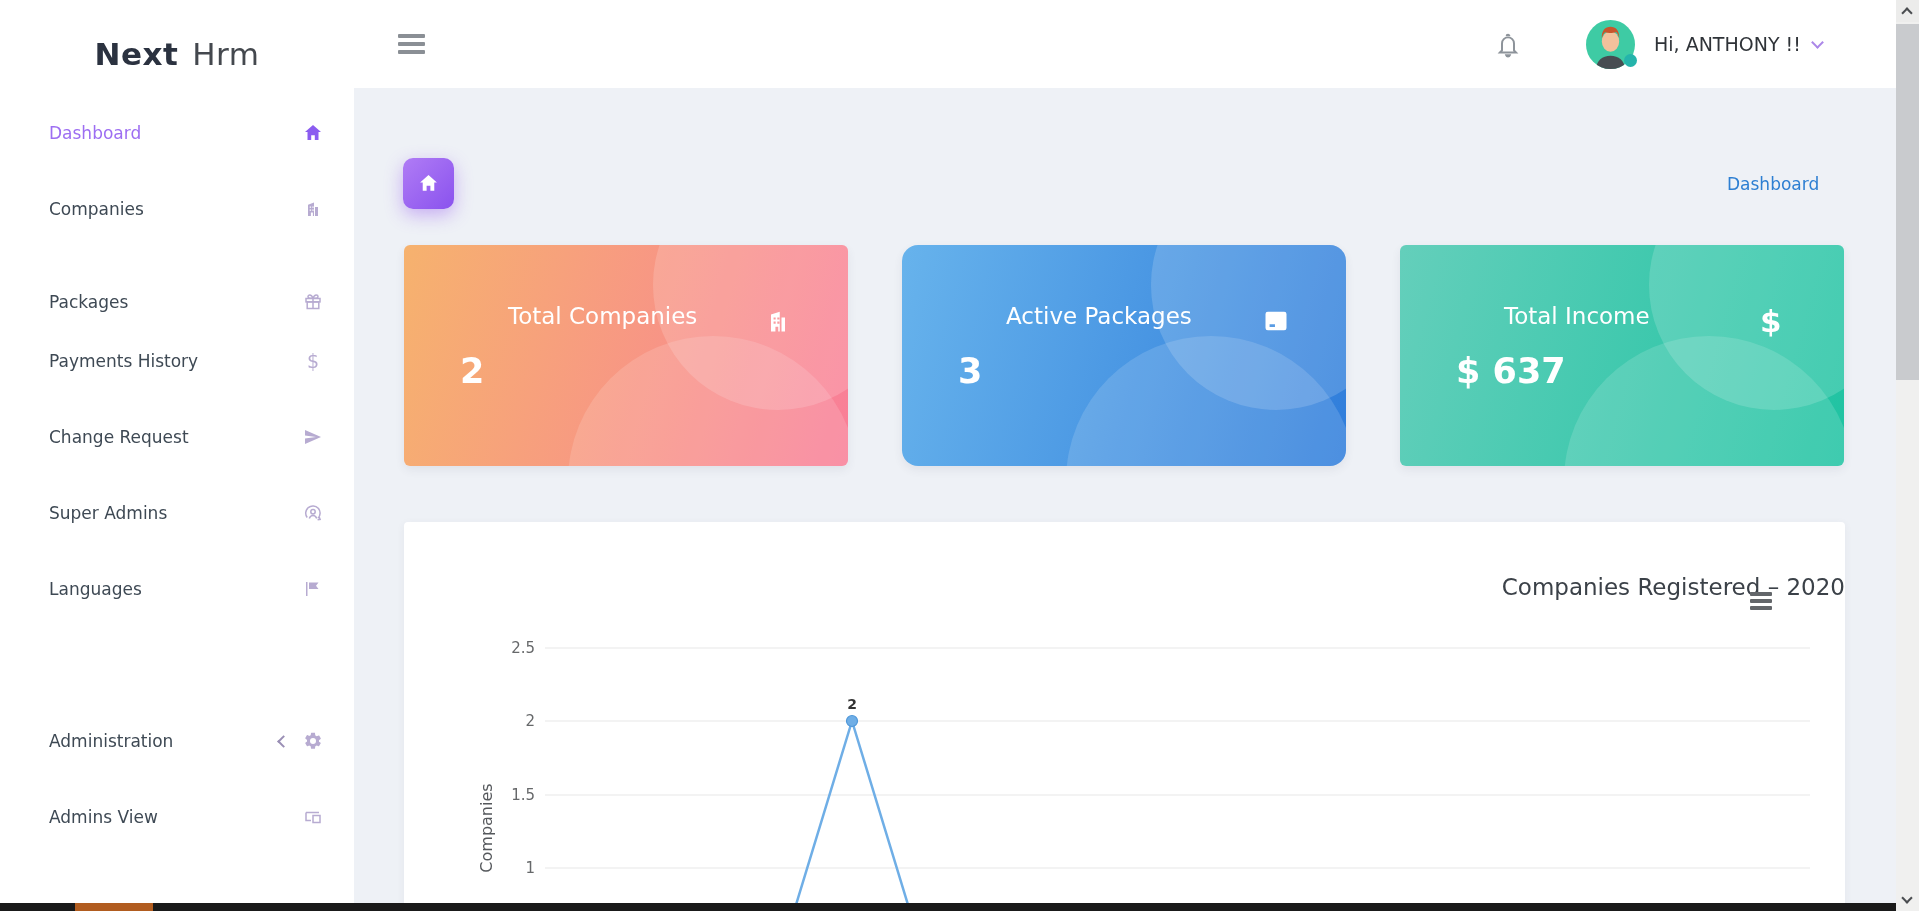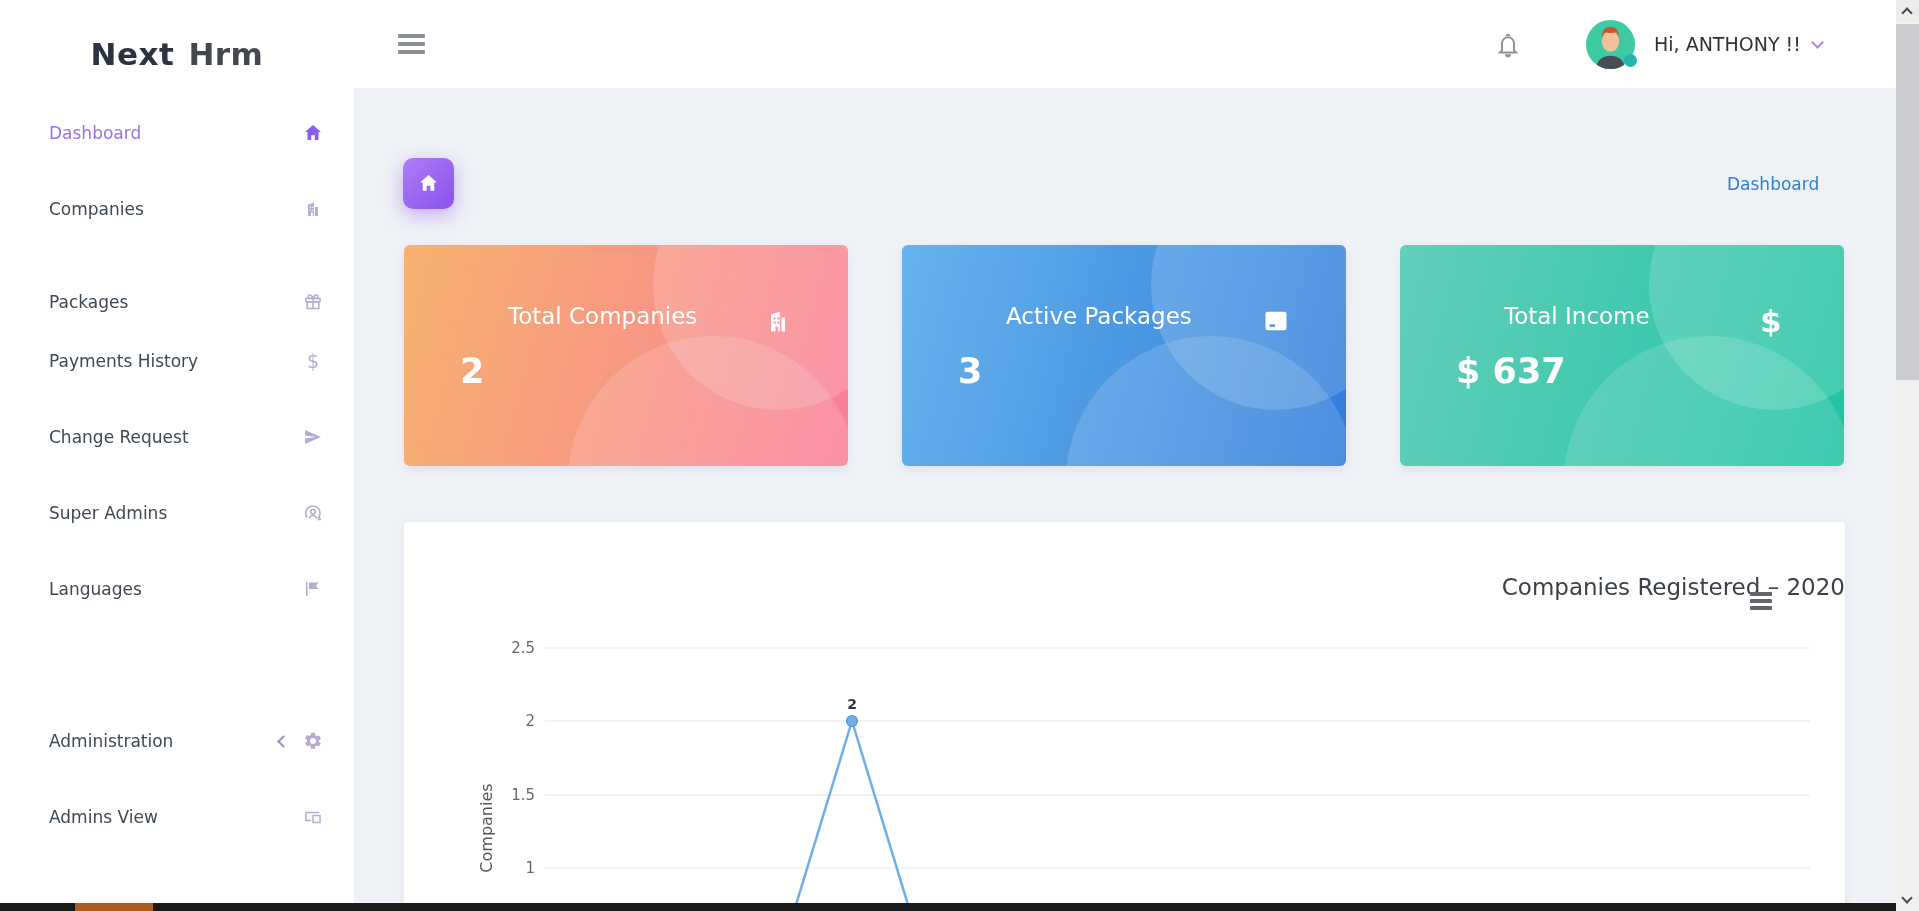--- a/index.html
+++ b/index.html
@@ -4,21 +4,21 @@
 <style>
   * { margin:0; padding:0; box-sizing:border-box; }
   html,body { background:#fff; }
   body { font-family:"DejaVu Sans","Liberation Sans",sans-serif; }
   .screen { position:relative; width:1919px; height:911px; overflow:hidden; background:#fff; }
 
   
   .sidebar { position:absolute; left:0; top:0; width:354px; height:903px; background:#fff; z-index:3; }
   .logo { position:absolute; top:36px; left:0; width:100%; text-align:center; font-size:31px; letter-spacing:.5px; cursor:pointer; }
   .logo .bold { font-weight:700; color:#2b3240; }
-  .logo .light { font-weight:700; color:#44484e; margin-left:14px; }
+  .logo .light { font-weight:400; color:#44484e; margin-left:14px; }
   .nav-item { position:absolute; left:0; width:100%; height:46px; display:flex; align-items:center;
               padding:0 30px 0 49px; cursor:pointer; color:#3e4954; font-size:17px; }
   .nav-item .label { flex:1; }
   .nav-item .nav-icon { width:22px; height:22px; color:#b7abd1; flex:0 0 auto; display:flex; align-items:center; justify-content:center; }
   .nav-item.active { color:#9d6ef2; }
   .nav-item.active .nav-icon { color:#8b5cf0; }
   .sub-chevron { width:9px; height:9px; border-left:2px solid #9a8fb5; border-bottom:2px solid #9a8fb5;
                  transform:rotate(45deg); margin-right:14px; }
 
   
@@ -225,21 +225,21 @@
       <div class="deco2"></div>
       <div class="title">Total Companies</div>
       <div class="value">2</div>
       <div class="card-icon">
         <svg width="28" height="28" viewBox="0 0 24 24">
             <path fill="#fff" fill-rule="evenodd" d="M6 21V6.5 L13.5 4 V21 H6 Z M8.2 9 h1.8 v1.8 H8.2 Z M11.4 9 h1.8 v1.8 h-1.8 Z M8.2 12.5 h1.8 v1.8 H8.2 Z M11.4 12.5 h1.8 v1.8 h-1.8 Z M9.8 17 h2.4 v4 H9.8 Z M15 21 V9 h3 v12 h-3 Z"></path>
           </svg>
       </div>
     </div>
 
-    <div class="stat-card c1" style="background: linear-gradient(105deg, rgb(103, 179, 236) 0%, rgb(47, 125, 219) 100%);">
+    <div class="stat-card c1" style="background: linear-gradient(105deg, rgb(103, 179, 236) 0%, rgb(47, 125, 219) 100%); border-radius: 16px;">
       <div class="deco1"></div>
       <div class="deco2"></div>
       <div class="title">Active Packages</div>
       <div class="value">3</div>
       <div class="card-icon">
         <svg width="28" height="28" viewBox="0 0 24 24">
             <path fill="#fff" fill-rule="evenodd" d="M5 4 h14 a2 2 0 0 1 2 2 v12 a2 2 0 0 1 -2 2 H5 a2 2 0 0 1 -2 -2 V6 a2 2 0 0 1 2 -2 Z M6.5 14.8 h4.6 v2.4 H6.5 Z"></path>
           </svg>
       </div>
     </div>

